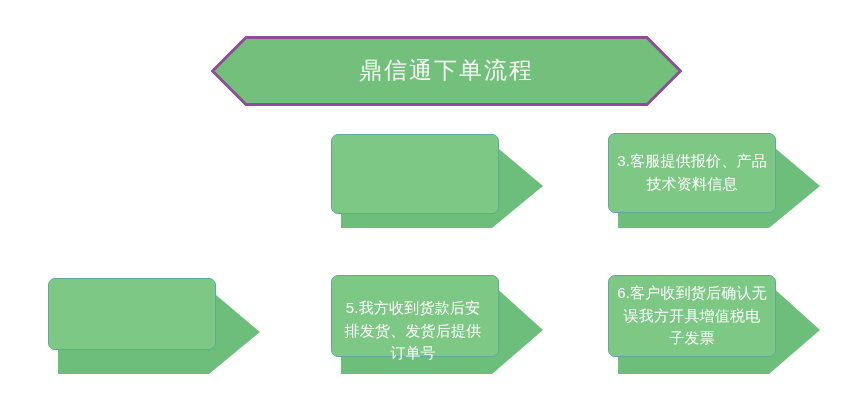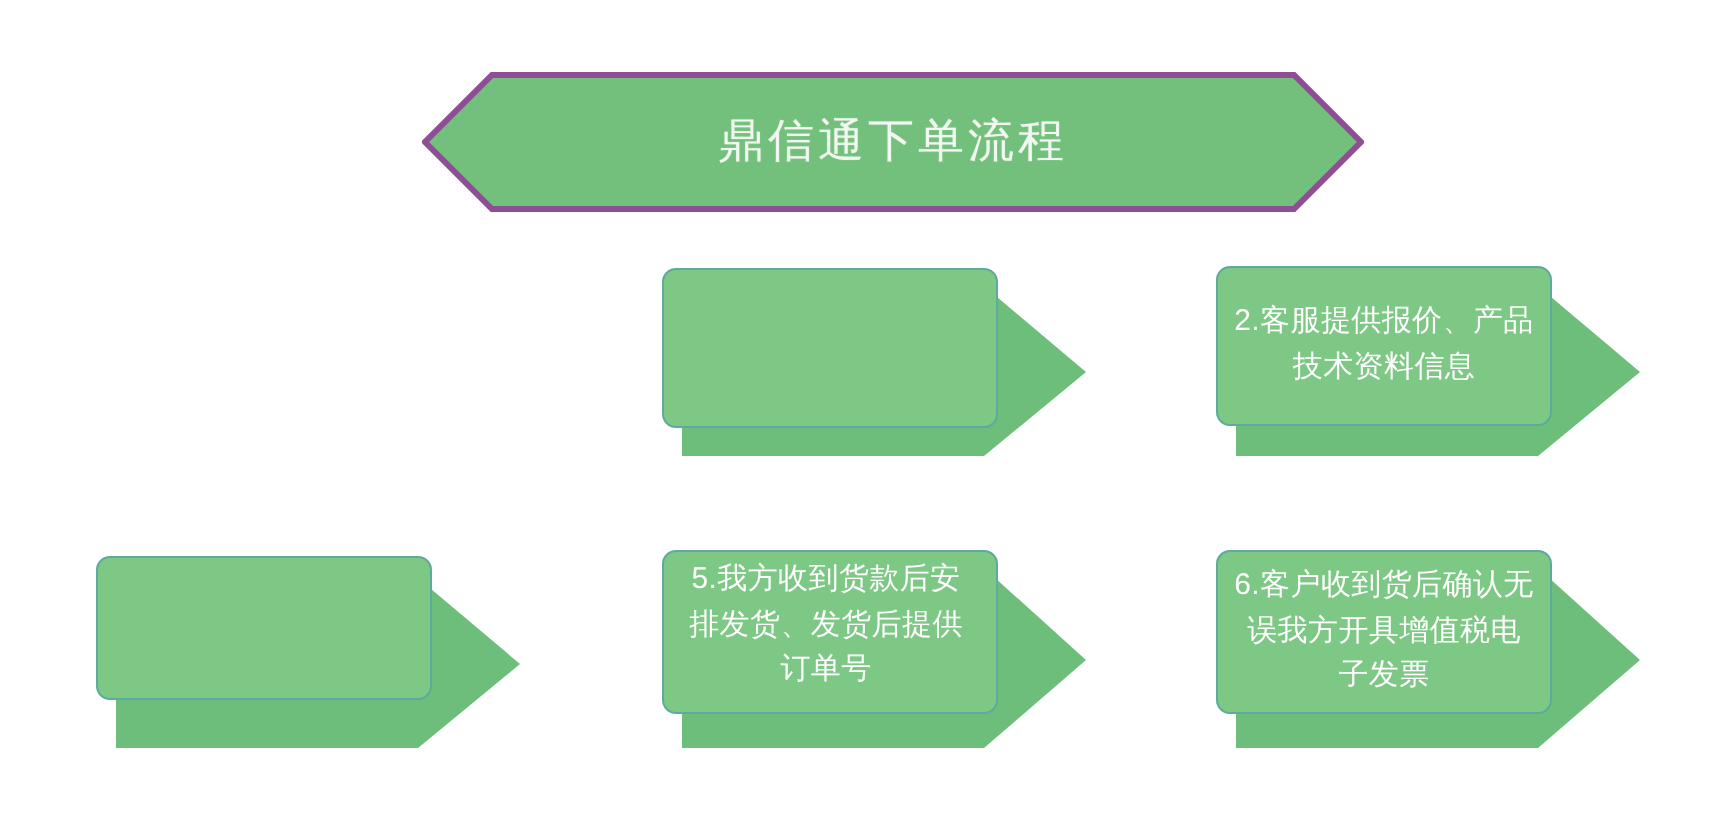--- a/index.html
+++ b/index.html
@@ -103,36 +103,36 @@
       <polygon points="12,12 163,12 214,55 163,97 12,97" fill="#6cbe7a"></polygon>
     </svg>
     <div class="step-rect" style="left:2px; top:3px; width:168px; height:80px;"></div>
   </div>
 
   <div class="flow-step" style="left:606px; top:131px; width:215px; height:98px;">
     <svg class="arrow-shape" width="215" height="98" viewBox="0 0 215 98" preserveAspectRatio="none">
       <polygon points="12,12 163,12 214,55 163,97 12,97" fill="#6cbe7a"></polygon>
     </svg>
     <div class="step-rect" style="left:2px; top:2px; width:168px; height:80px;"></div>
-    <div class="step-label" style="left:2px; top:2px; width:168px; height:80px;">2.客服提供报价、产品技术资料信息</div>
+    <div class="step-label" style="left:2px; top:2px; width:168px; height:80px;">3.客服提供报价、产品技术资料信息</div>
   </div>
 
   <div class="flow-step" style="left:46px; top:277px; width:215px; height:98px;">
     <svg class="arrow-shape" width="215" height="98" viewBox="0 0 215 98" preserveAspectRatio="none">
       <polygon points="12,12 163,12 214,55 163,97 12,97" fill="#6cbe7a"></polygon>
     </svg>
     <div class="step-rect" style="left:2px; top:1px; width:168px; height:72px;"></div>
   </div>
 
   <div class="flow-step" style="left:329px; top:272px; width:215px; height:103px;">
     <svg class="arrow-shape" width="215" height="103" viewBox="0 0 215 103" preserveAspectRatio="none">
       <polygon points="12,12 163,12 214,58 163,102 12,102" fill="#6cbe7a"></polygon>
     </svg>
     <div class="step-rect" style="left:2px; top:3px; width:168px; height:82px;"></div>
-    <div class="step-label" style="left:2px; top:0; width:164px; height:82px;">5.我方收到货款后安排发货、发货后提供订单号</div>
+    <div class="step-label" style="left:2px; top:18px; width:164px; height:82px;">5.我方收到货款后安排发货、发货后提供订单号</div>
   </div>
 
   <div class="flow-step" style="left:606px; top:272px; width:215px; height:103px;">
     <svg class="arrow-shape" width="215" height="103" viewBox="0 0 215 103" preserveAspectRatio="none">
       <polygon points="12,12 163,12 214,58 163,102 12,102" fill="#6cbe7a"></polygon>
     </svg>
     <div class="step-rect" style="left:2px; top:3px; width:168px; height:82px;"></div>
     <div class="step-label" style="left:2px; top:3px; width:168px; height:82px;">6.客户收到货后确认无误我方开具增值税电子发票</div>
   </div>
 

